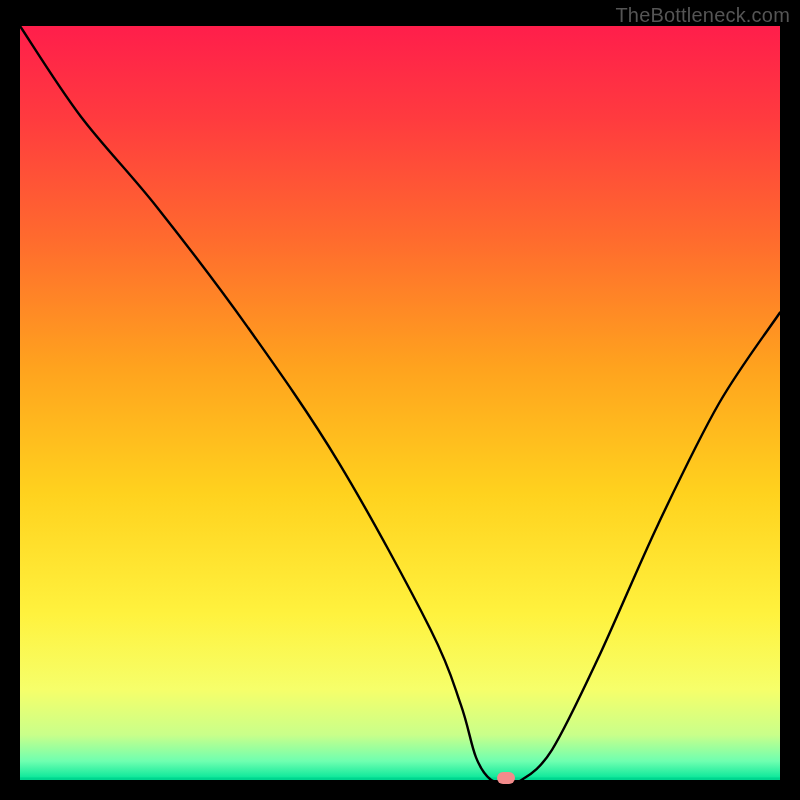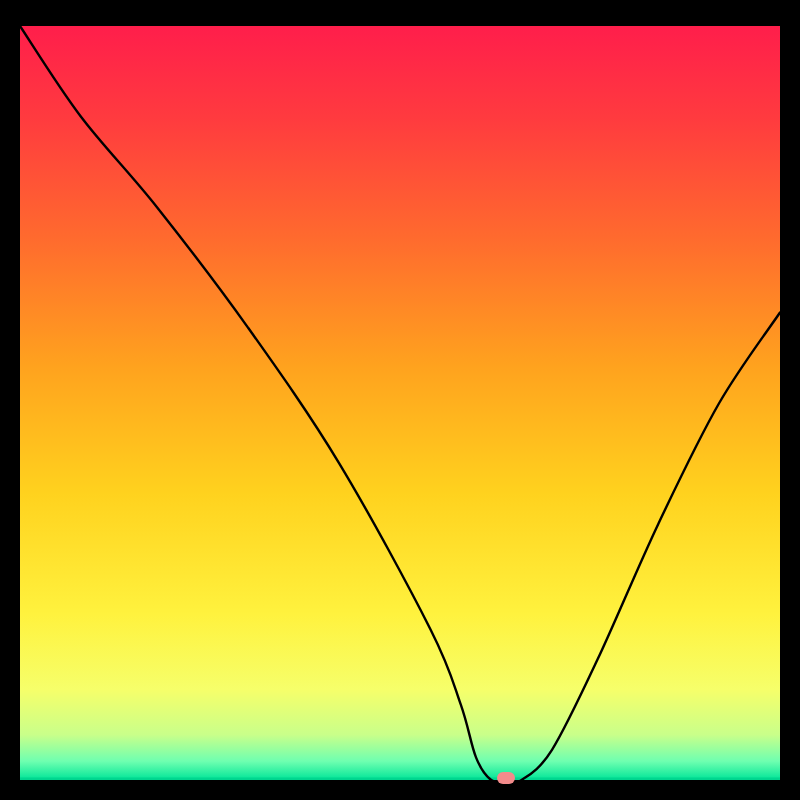--- a/index.html
+++ b/index.html
@@ -48,20 +48,21 @@
     border-radius: 6px;
     transform: translate(-50%, -50%);
     z-index: 4;
   }
 </style>
 </head>
 <body>
 
 <div class="frame">
 
+  <div class="watermark">TheBottleneck.com</div>
 
   <div class="plot-area">
     <svg viewBox="0 0 760 754" preserveAspectRatio="none">
       <defs>
         <linearGradient id="bg-grad" x1="0" y1="0" x2="0" y2="1">
         <stop offset="0.00%" stop-color="#ff1e4b"></stop>
             <stop offset="12.00%" stop-color="#ff3a3f"></stop>
             <stop offset="28.00%" stop-color="#ff6a2e"></stop>
             <stop offset="45.00%" stop-color="#ffa21e"></stop>
             <stop offset="62.00%" stop-color="#ffd21e"></stop>

